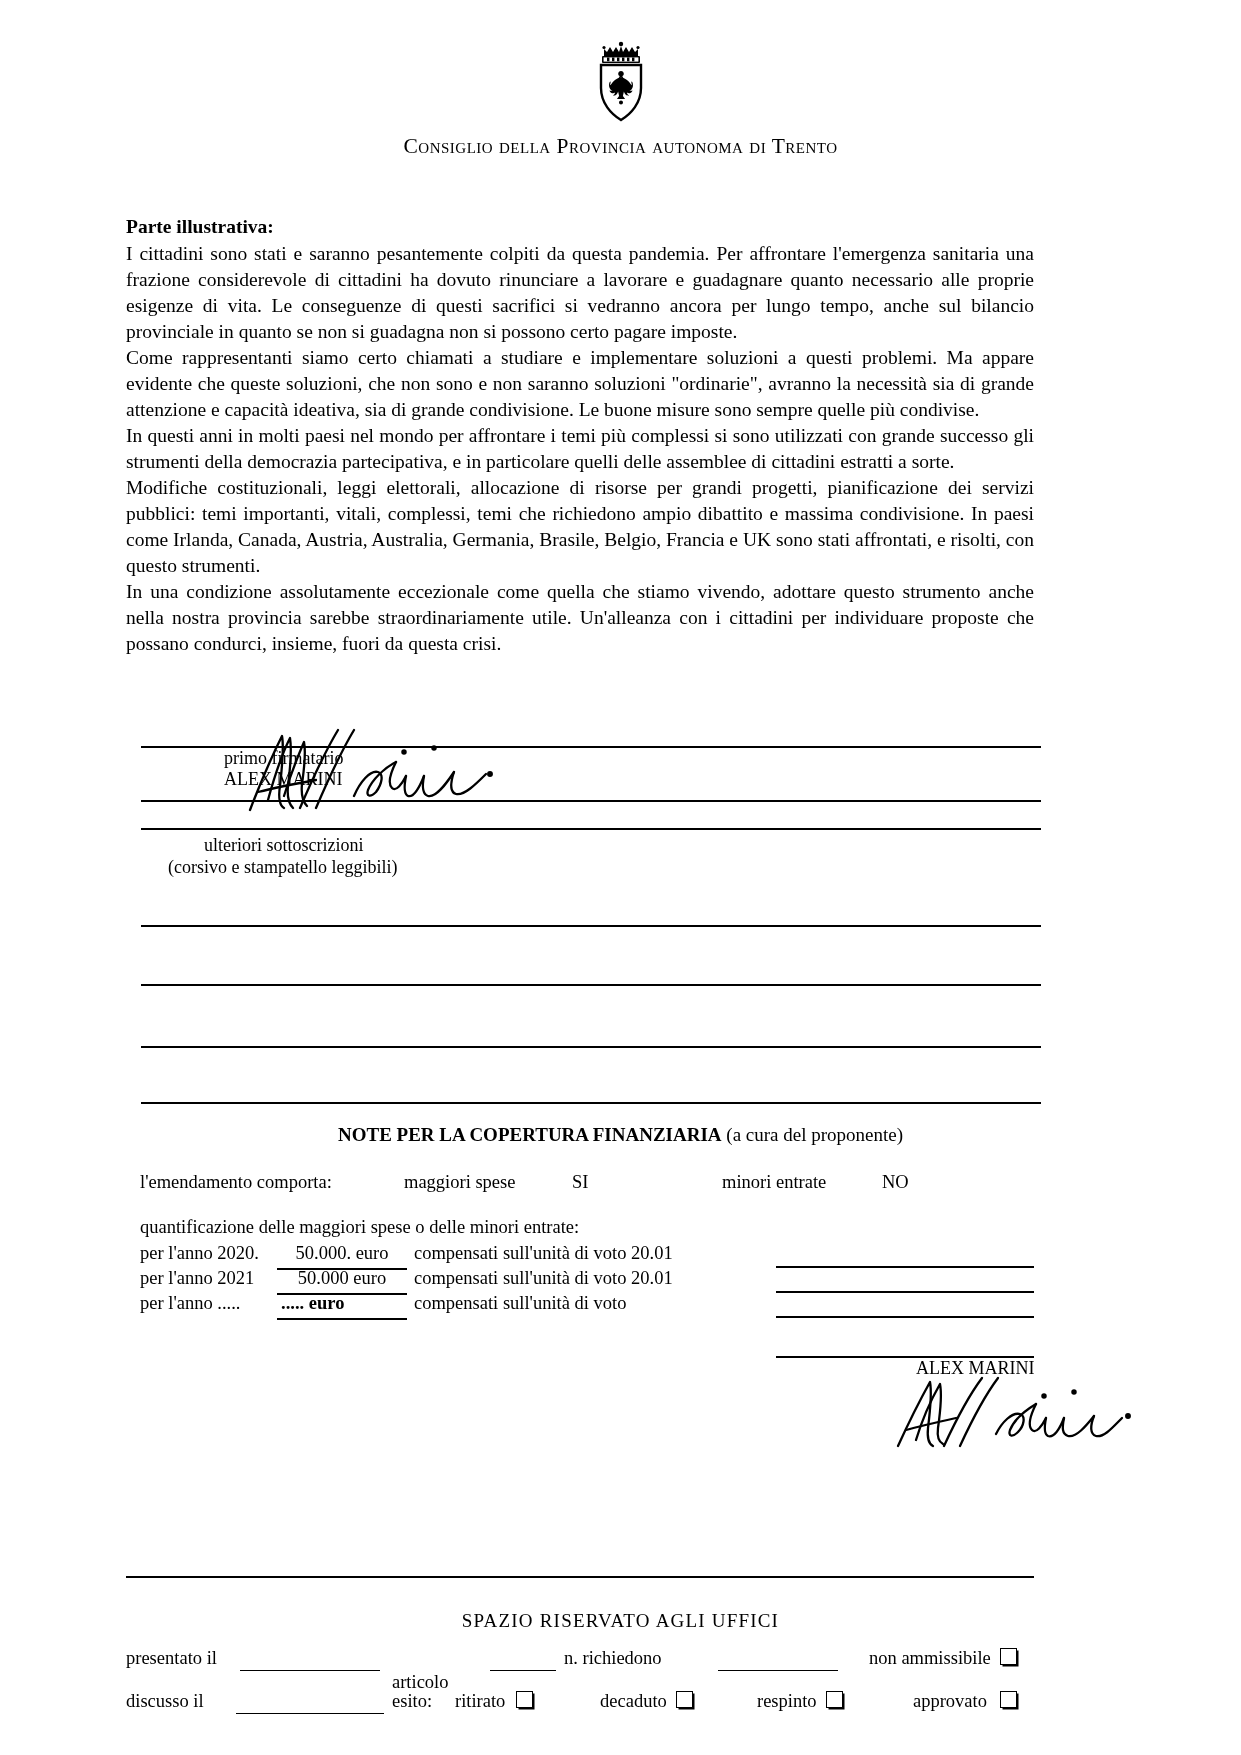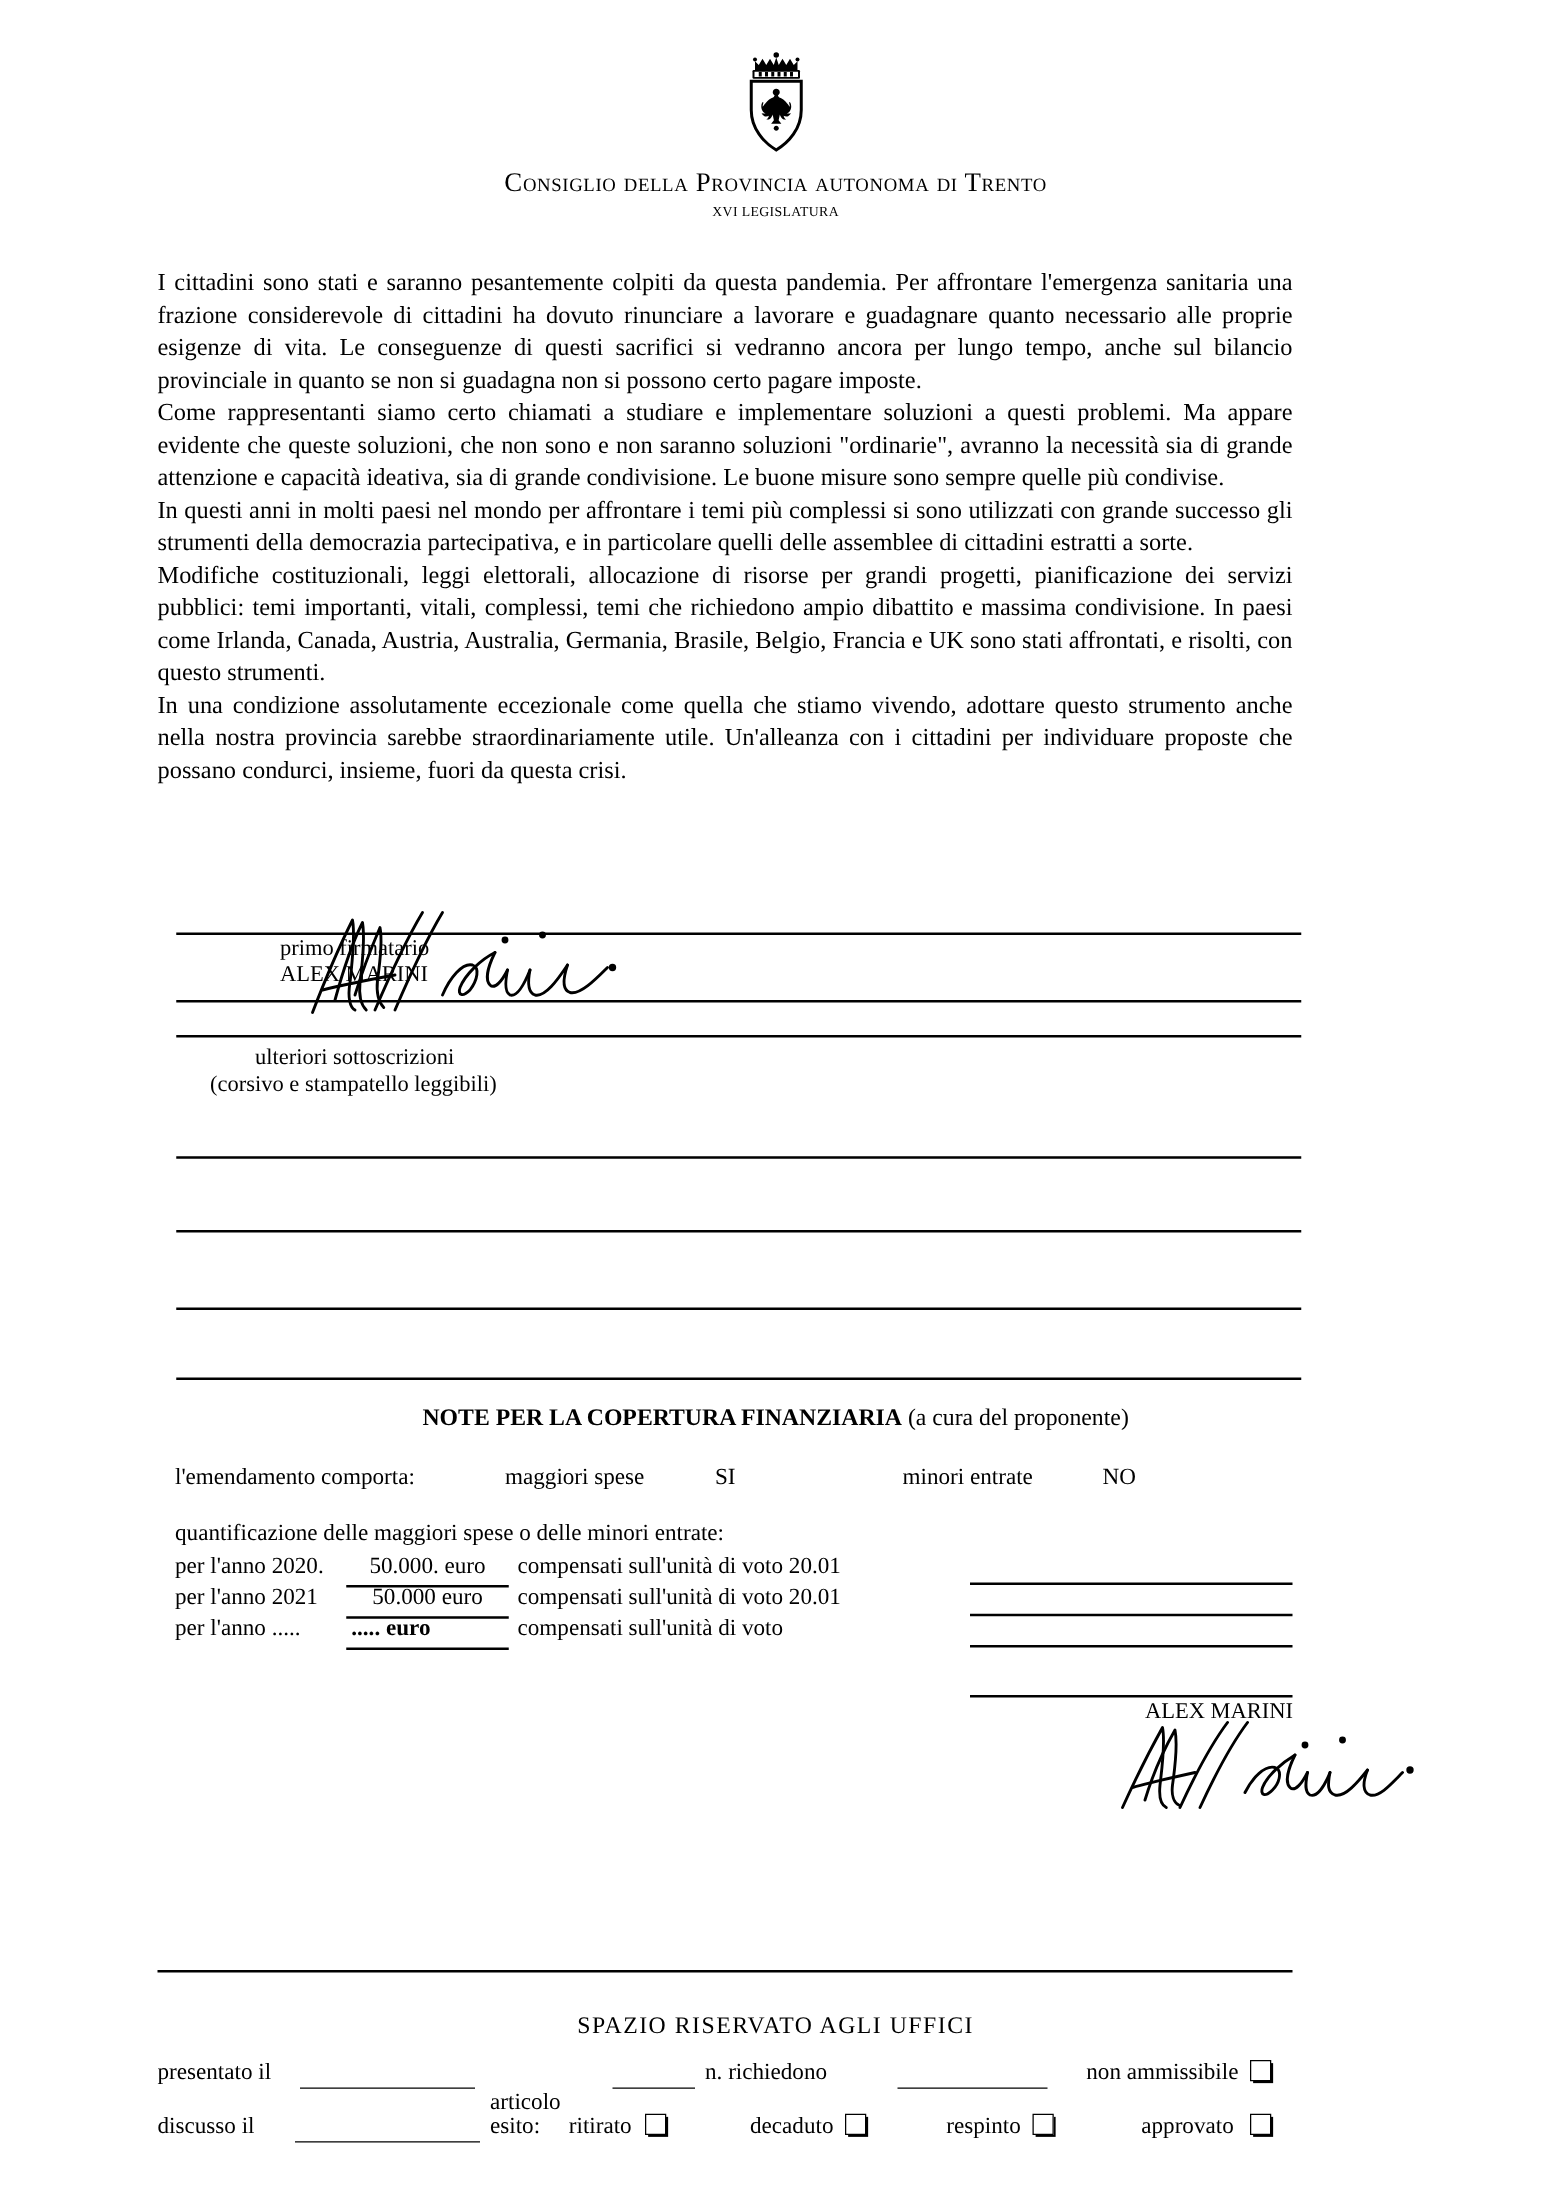--- a/index.html
+++ b/index.html
@@ -168,24 +168,24 @@
 
       <path d="M11 25 H51 V48 C51 63 41 74 31 80 C21 74 11 63 11 48 Z" fill="#fff" stroke="#000" stroke-width="2.4"></path>
 
       <g fill="#000">
         <path d="M31 31 c-1.6 0 -2.8 1.2 -2.8 2.7 c0 1.1 .6 2 1.5 2.4 l-1.2 2.6 l2.5 -1.4 l2.5 1.4 l-1.2 -2.6 c.9 -.4 1.5 -1.3 1.5 -2.4 c0 -1.5 -1.2 -2.7 -2.8 -2.7 z"></path>
         <path d="M31 37 c-3 1 -5.2 2 -7.2 4 c-2.2 2.2 -3.4 4.6 -3.6 4.2 c-.3 -.6 1 -3.4 .2 -3.6 c-.8 -.2 -1.6 2.4 -1.3 4.6 c.3 2.3 1.8 4.1 3.4 4.4 c-1.4 .5 -2.6 .2 -3 -.2 c-.4 -.4 .2 1.8 2 2.5 c1.3 .5 2.6 .2 3.6 -.4 c-.3 1.3 -1 2.3 -1.8 2.8 c-1 .6 1.9 .6 3.2 -.8 c.9 -1 1.4 -2.1 1.6 -3 l1 4.6 l-2.2 2.8 h8.2 l-2.2 -2.8 l1 -4.6 c.2 .9 .7 2 1.6 3 c1.3 1.4 4.2 1.4 3.2 .8 c-.8 -.5 -1.5 -1.5 -1.8 -2.8 c1 .6 2.3 .9 3.6 .4 c1.8 -.7 2.4 -2.9 2 -2.5 c-.4 .4 -1.6 .7 -3 .2 c1.6 -.3 3.1 -2.1 3.4 -4.4 c.3 -2.2 -.5 -4.8 -1.3 -4.6 c-.8 .2 .5 3 .2 3.6 c-.2 .4 -1.4 -2 -3.6 -4.2 c-2 -2 -4.2 -3 -7.2 -4 z"></path>
         <path d="M31 60.5 c-1.1 0 -2 .9 -2 2.1 c0 1.1 .9 2 2 2 c1.1 0 2 -.9 2 -2 c0 -1.2 -.9 -2.1 -2 -2.1 z"></path>
       </g>
     </svg>
     <div class="org-title">Consiglio della Provincia autonoma di Trento</div>
-    <div class="legislature">XVI LEGISLATURA</div>
   </div>
 
   <div class="content">
+    <p class="section-heading">Parte illustrativa:</p>
     <p class="para">I cittadini sono stati e saranno pesantemente colpiti da questa pandemia. Per affrontare l'emergenza sanitaria una frazione considerevole di cittadini ha dovuto rinunciare a lavorare e guadagnare quanto necessario alle proprie esigenze di vita. Le conseguenze di questi sacrifici si vedranno ancora per lungo tempo, anche sul bilancio provinciale in quanto se non si guadagna non si possono certo pagare imposte.</p>
     <p class="para">Come rappresentanti siamo certo chiamati a studiare e implementare soluzioni a questi problemi. Ma appare evidente che queste soluzioni, che non sono e non saranno soluzioni "ordinarie", avranno la necessità sia di grande attenzione e capacità ideativa, sia di grande condivisione. Le buone misure sono sempre quelle più condivise.</p>
     <p class="para">In questi anni in molti paesi nel mondo per affrontare i temi più complessi si sono utilizzati con grande successo gli strumenti della democrazia partecipativa, e in particolare quelli delle assemblee di cittadini estratti a sorte.</p>
     <p class="para">Modifiche costituzionali, leggi elettorali, allocazione di risorse per grandi progetti, pianificazione dei servizi pubblici: temi importanti, vitali, complessi, temi che richiedono ampio dibattito e massima condivisione. In paesi come Irlanda, Canada, Austria, Australia, Germania, Brasile, Belgio, Francia e UK sono stati affrontati, e risolti, con questo strumenti.</p>
     <p class="para">In una condizione assolutamente eccezionale come quella che stiamo vivendo, adottare questo strumento anche nella nostra provincia sarebbe straordinariamente utile. Un'alleanza con i cittadini per individuare proposte che possano condurci, insieme, fuori da questa crisi.</p>
   </div>
 
   <div class="rule" style="top:746px;"></div>
   <div class="rule" style="top:800px;"></div>
 

